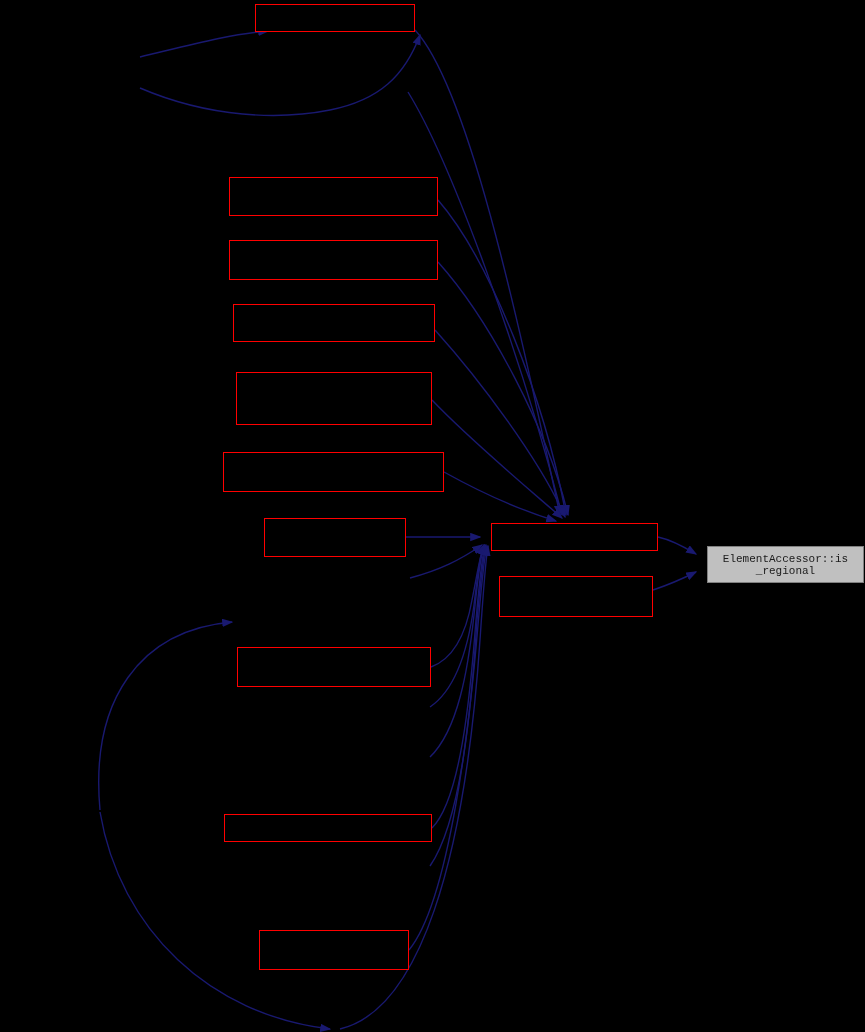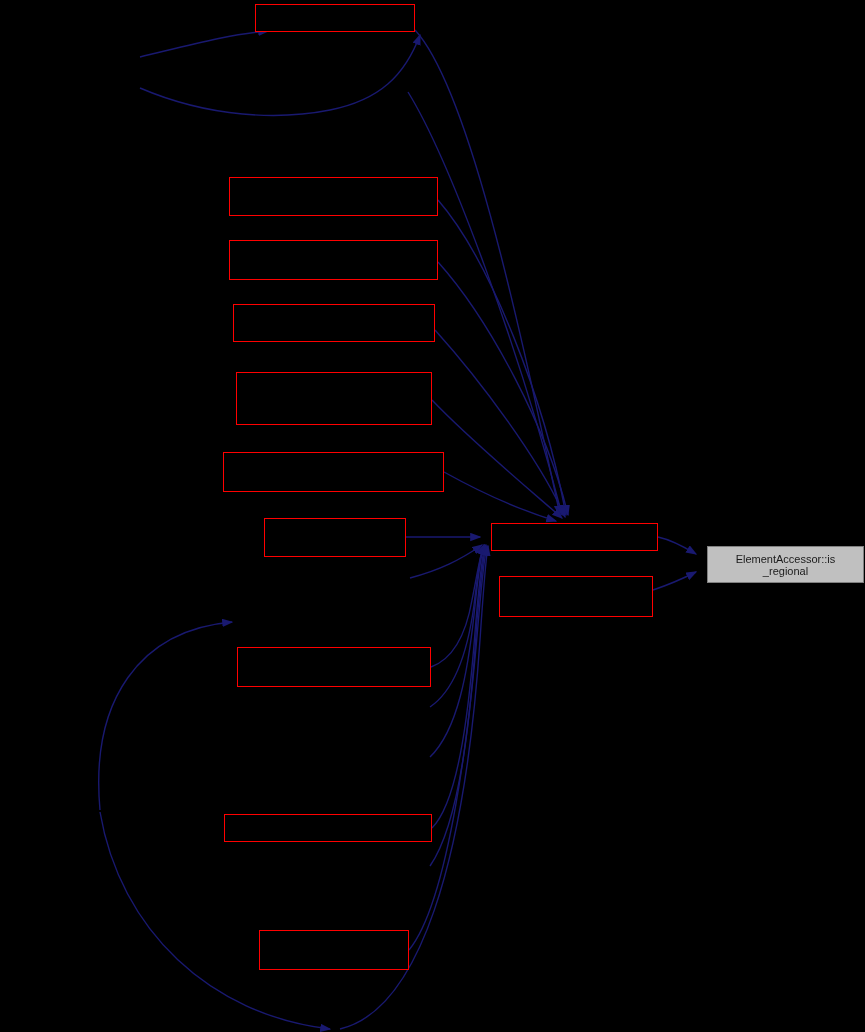--- a/index.html
+++ b/index.html
@@ -30,20 +30,21 @@
     background: #000000;
     color: #ffffff;
     font-size: 11px;
     line-height: 12px;
     display: flex;
     align-items: center;
     justify-content: center;
     text-align: center;
     white-space: pre-line;
     overflow: hidden;
+    font-family: Liberation Mono, monospace;
   }
   .node.target {
     border: 1px solid #808080;
     background: #c0c0c0;
     color: #1a1a1a;
   }
 </style>
 </head>
 <body>
 

